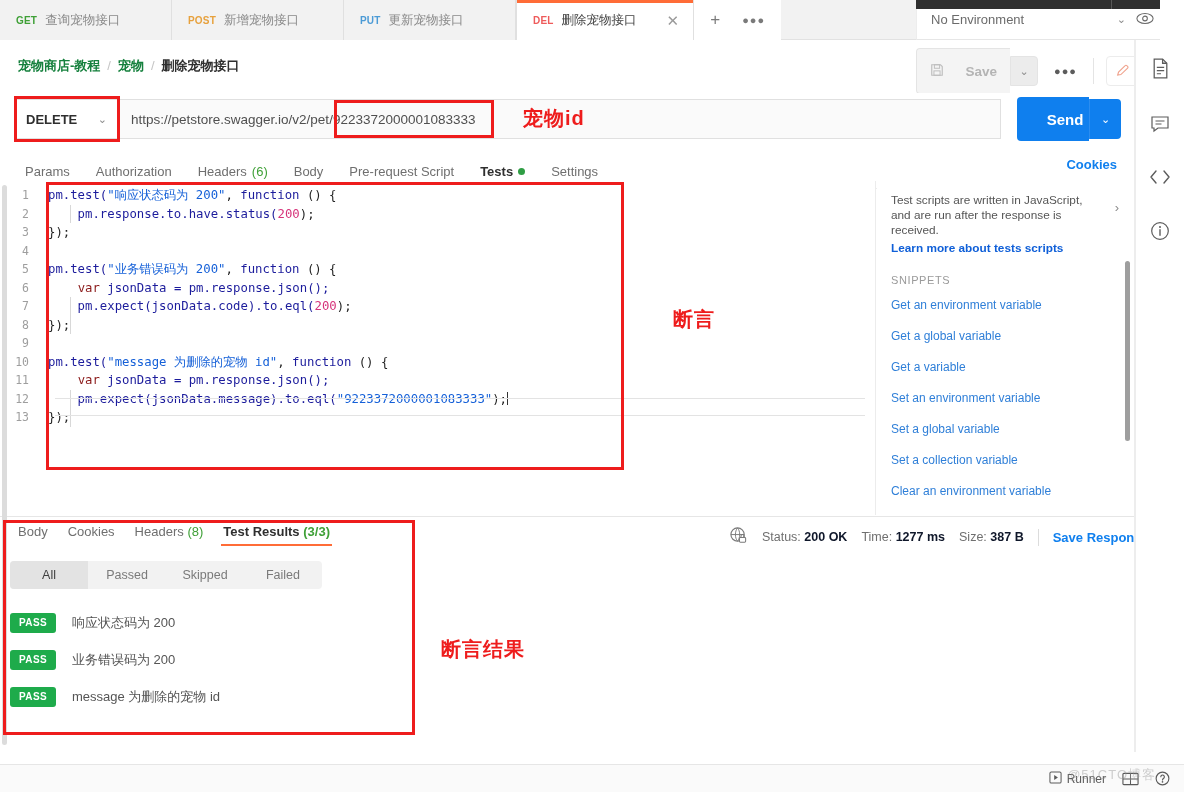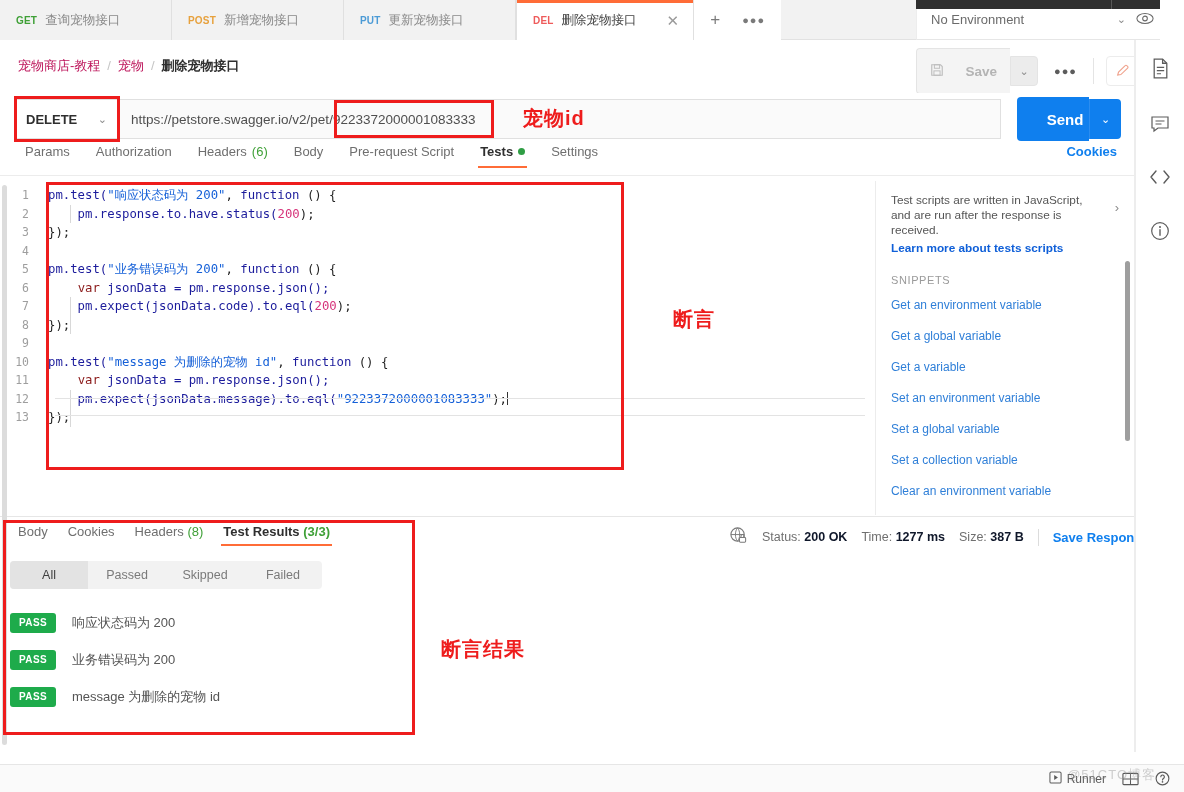--- a/index.html
+++ b/index.html
@@ -106,21 +106,21 @@
   }
 
   
   .crumbrow {
     position: absolute; left: 0; top: 41px;
     width: 1135px; height: 49px;
     background: #fff;
     display: flex; align-items: center;
     padding-left: 18px;
   }
-  .crumb { font-size: 13px; color: #be185d; }
+  .crumb { font-size: 13px; color: #15803d; font-weight: bold; }
   .crumb.cur { color: #2f2f2f; font-weight: bold; }
   .crumb-sep { color: #c4c4c4; font-size: 13px; padding: 0 7px; }
 
   .crumb-actions {
     position: absolute; right: 10px; top: 48px;
     display: flex; align-items: center; gap: 0;
   }
   .save-btn {
     display: flex; align-items: center; gap: 22px;
     background: #f4f4f4;
@@ -192,23 +192,23 @@
     height: 40px; width: 32px;
     background: #0f7fee;
     color: #fff; font-size: 11px;
     display:flex; align-items:center; justify-content:center;
     border-radius: 0 4px 4px 0;
     border-left: 1px solid #2b8df0;
   }
 
   
   .reqtabs {
-    position: absolute; left: 0; top: 144px;
+    position: absolute; left: 0; top: 157px;
     width: 1135px; height: 32px;
-    display: flex; align-items: flex-start;
+    display: flex; align-items: flex-end;
     padding-left: 12px;
     font-size: 13px;
     border-bottom: 1px solid #ececec;
   }
   .rtab {
     padding: 0 13px 9px 13px;
     color: #6f6f6f;
     position: relative;
     display:flex; align-items:center; gap:5px;
     white-space: nowrap;

